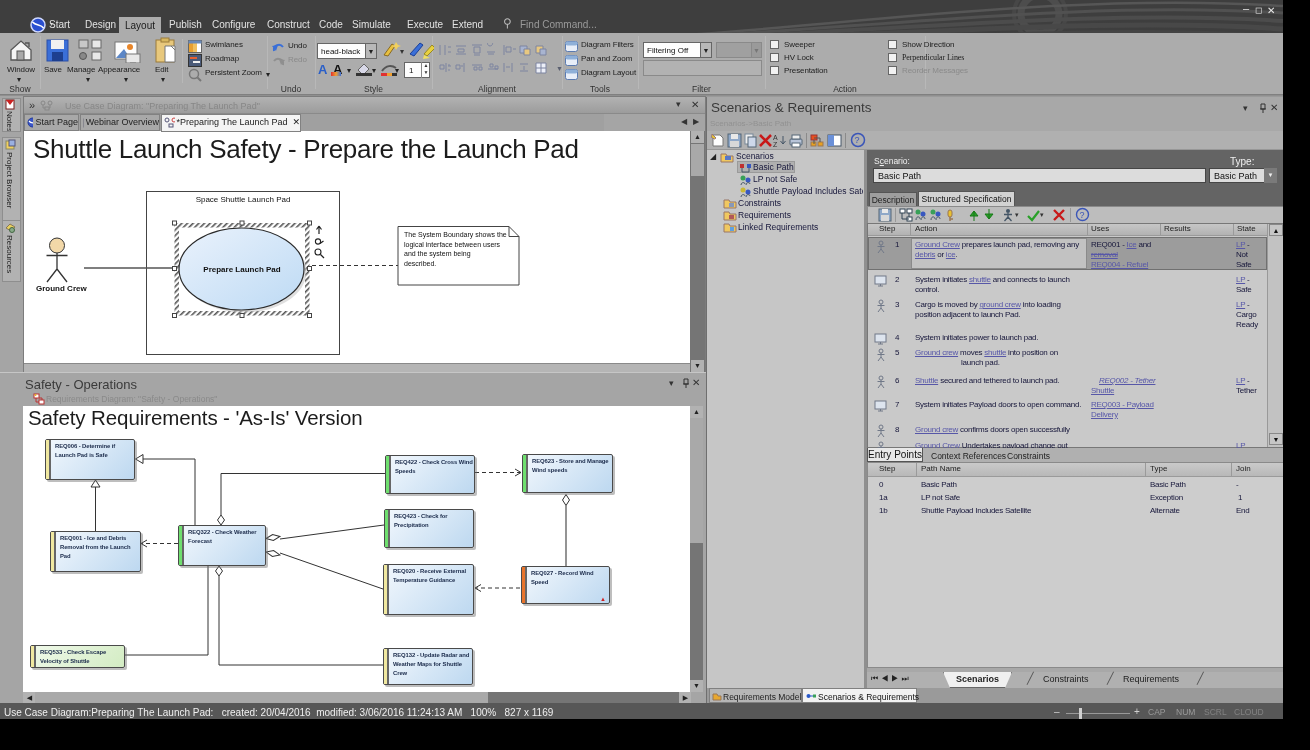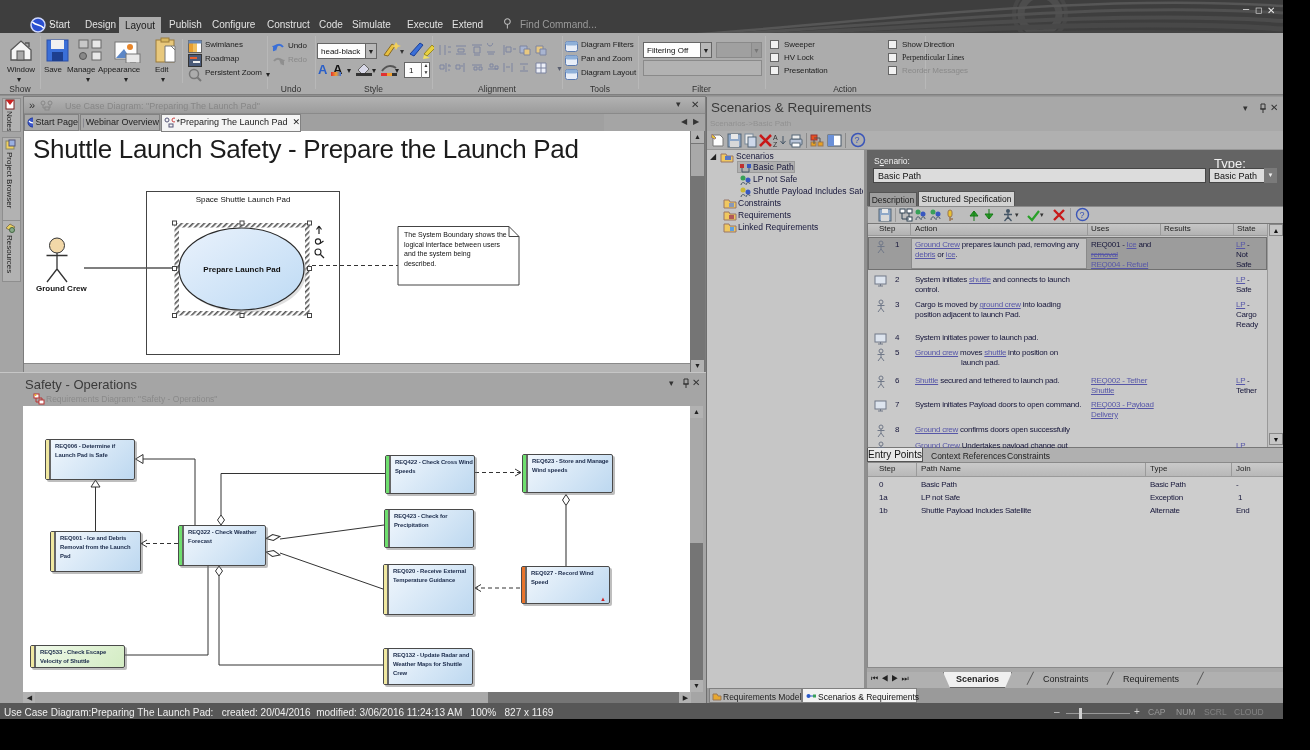--- a/index.html
+++ b/index.html
@@ -429,20 +429,21 @@
           <g stroke="#333" fill="none">
             <path d="M155 137.5 L118 137.5" stroke-dasharray="4 3"></path>
             <path d="M118 137.5 l6 -3.5 m-6 3.5 l6 3.5"></path>
             <path d="M452 66.5 L498 66.5" stroke-dasharray="4 3"></path>
             <path d="M498 66.5 l-6 -3.5 m6 3.5 l-6 3.5"></path>
             <path d="M497 182 L452 182" stroke-dasharray="4 3"></path>
             <path d="M452 182 l6 -3.5 m-6 3.5 l6 3.5"></path>
           </g>
           </g>
         </svg>
+        <div class="abs" style="left:5px;top:0px;font-size:20.5px;color:#1c1c1c;letter-spacing:-0.1px;">Safety Requirements - 'As-Is' Version</div>
         <div class="req" style="left:22px;top:33px;width:90px;height:41px;">
             <div class="rbar" style="background:#f0e8a0;"></div>
             <div class="rbody">REQ006 - Determine if<br>Launch Pad is Safe</div>
           </div>
         <div class="req" style="left:27px;top:125px;width:91px;height:41px;">
             <div class="rbar" style="background:#f0e8a0;"></div>
             <div class="rbody">REQ001 - Ice and Debris<br>Removal from the Launch<br>Pad</div>
           </div>
         <div class="req" style="left:155px;top:119px;width:88px;height:41px;">
             <div class="rbar" style="background:#6fdf6f;"></div>
@@ -587,21 +588,21 @@
             <path d="M1 3 h5 l1 2 h6 v6 h-12 z" fill="#f0c860" stroke="#976"></path>
             <rect x="7" y="6" width="4" height="4" fill="#60a0e0"></rect>
           </svg>
         <div class="t11" style="left:31px;top:72px;">Linked Requirements</div>
       </div>
       <div class="abs" style="left:157px;top:53px;width:3px;height:538px;background:#8f8f8f;"></div>
 
       <div class="abs" style="left:160px;top:53px;width:417px;height:56px;background:#646464;">
         <div class="abs" style="left:7px;top:6px;font-size:8.5px;color:#f0f0f0;">S<span style="text-decoration:underline">c</span>enario:</div>
         <div class="abs" style="left:6px;top:18px;width:333px;height:15px;background:#dcdcdc;border:1px solid #464646;font-size:9px;color:#111;padding:2px 0 0 4px;">Basic Path</div>
-        <div class="abs" style="left:347px;top:6px;font-size:13px;color:#f0f0f0;">Type:</div>
+        <div class="abs" style="left:363px;top:6px;font-size:10px;color:#f0f0f0;">Type:</div>
         <div class="abs" style="left:342px;top:18px;width:68px;height:15px;background:#dcdcdc;border:1px solid #464646;font-size:9px;color:#111;padding:2px 0 0 4px;">Basic Path</div>
         <div class="abs" style="left:397px;top:18px;width:13px;height:15px;background:#7a7a7a;color:#eee;font-size:6px;text-align:center;line-height:15px;">▼</div>
 
         <div class="abs" style="left:2px;top:42px;width:48px;height:14px;background:#9e9e9e;border:1px solid #555;border-bottom:none;font-size:8.5px;color:#222;text-align:center;padding-top:2px;">Description</div>
         <div class="abs" style="left:51px;top:41px;width:97px;height:15px;background:#d2d2d2;border:1px solid #555;border-bottom:none;font-size:8.5px;color:#111;text-align:center;padding-top:2px;">Structured Specification</div>
       </div>
 
       <div class="abs" style="left:160px;top:109px;width:417px;height:17px;background:#bdbdbd;border:1px solid #8a8a8a;border-bottom:none;">
         <svg class="abs" style="left:10px;top:1px" width="14" height="14">
             <rect x="1" y="1" width="12" height="12" fill="#8fa8c8" stroke="#567"></rect>
@@ -731,21 +732,21 @@
           <div class="trow" style="left:47px;top:134px;padding-left:46px;">launch pad.</div>
 
           <svg class="ticon" style="left:7px;top:151px" width="12" height="14">
               <g stroke="#707888" fill="none">
                 <circle cx="6" cy="3" r="2"></circle>
                 <path d="M6 5 v4 M2.5 6.5 h7 M6 9 l-3 4 M6 9 l3 4"></path>
               </g>
             </svg>
           <div class="trow" style="left:27px;top:152px;">6</div>
           <div class="trow" style="left:47px;top:152px;"><span class="lnk">Shuttle</span> secured and tethered to launch pad.</div>
-          <div class="trow" style="left:223px;top:152px;"><span class="lnk">REQ002 - Tether</span></div>
+          <div class="trow" style="left:231px;top:152px;font-style:italic;"><span class="lnk">REQ002 - Tether</span></div>
           <div class="trow" style="left:223px;top:162px;"><span class="lnk">Shuttle</span></div>
           <div class="trow" style="left:368px;top:152px;"><span class="lnk">LP</span> -</div>
           <div class="trow" style="left:368px;top:162px;">Tether</div>
 
           <svg class="ticon" style="left:6px;top:176px" width="13" height="13">
               <g stroke="#707888" fill="#dde4ee">
                 <rect x="1" y="1" width="11" height="8"></rect>
                 <path d="M4 11 h5 M6.5 9 v2" fill="none"></path>
               </g>
             </svg>

